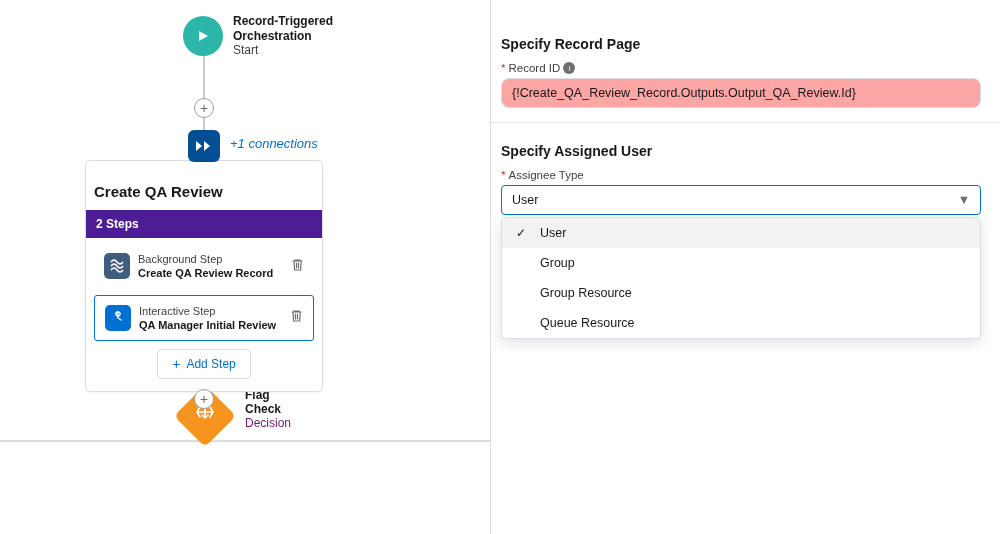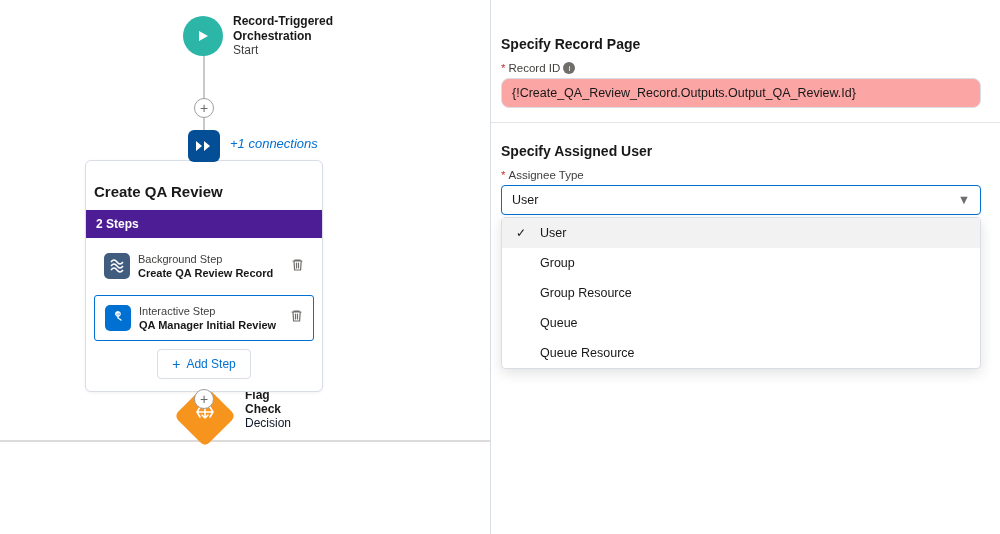--- a/index.html
+++ b/index.html
@@ -190,21 +190,21 @@
     }
     .diamond-inner { transform: rotate(-45deg); }
     .decision-label {
       margin-left: 14px;
       font-size: 12px;
       position: absolute;
       left: 48px;
       top: -20px;
     }
     .decision-label .title { font-weight: 700; color: #181818; }
-    .decision-label .sub { color: #0f172a; }
+    .decision-label .sub { color: #701a75; }
     
     
     .section-heading {
       font-size: 14px;
       font-weight: 700;
       color: #181818;
       margin: 20px 0 10px;
     }
     .field-label {
       font-size: 11.5px;
@@ -417,20 +417,16 @@
       <div class="dropdown-item">
         <span class="check"></span>
         <span>Group</span>
       </div>
       <div class="dropdown-item">
         <span class="check"></span>
         <span>Group Resource</span>
       </div>
       <div class="dropdown-item">
         <span class="check"></span>
-        <span>Queue</span>
-      </div>
-      <div class="dropdown-item">
-        <span class="check"></span>
         <span>Queue Resource</span>
       </div>
     </div>
 </div>
 
 </body></html>

